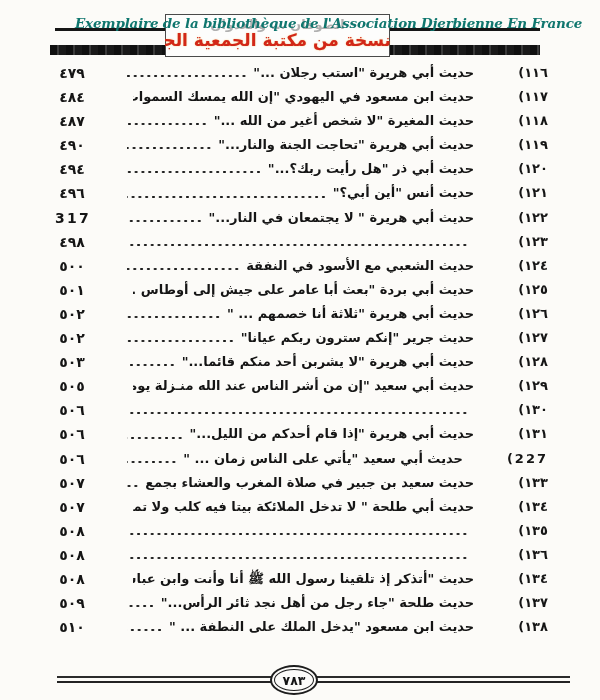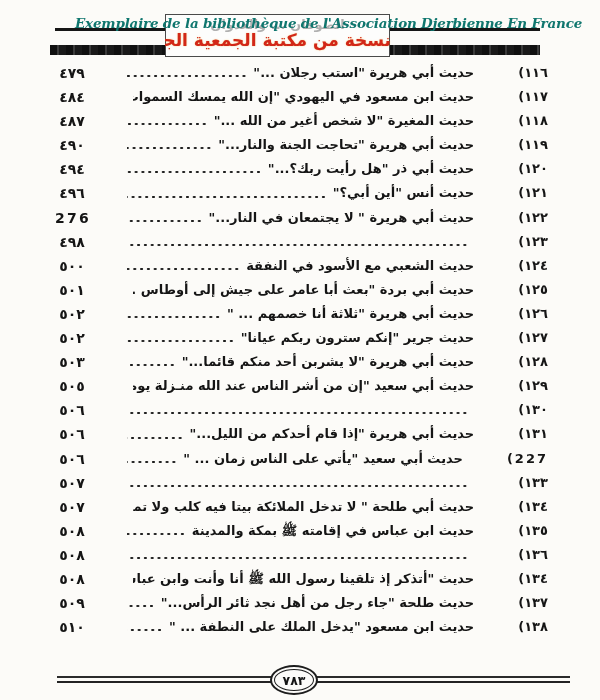--- a/index.html
+++ b/index.html
@@ -144,21 +144,21 @@
       <div class="row">
     <span class="num">١٢١)</span>
     <span class="title">حديث أنس "أين أبي؟"</span>
     <span class="dots"></span>
     <span class="pg">٤٩٦</span>
   </div>
       <div class="row">
     <span class="num">١٢٢)</span>
     <span class="title">حديث أبي هريرة " لا يجتمعان في النار..."</span>
     <span class="dots"></span>
-    <span class="pg">276</span>
+    <span class="pg">317</span>
   </div>
       <div class="row">
     <span class="num">١٢٣)</span>
     <span class="dots"></span>
     <span class="pg">٤٩٨</span>
   </div>
       <div class="row">
     <span class="num">١٢٤)</span>
     <span class="title">حديث الشعبي مع الأسود في النفقة</span>
     <span class="dots"></span>
@@ -206,32 +206,32 @@
     <span class="pg">٥٠٦</span>
   </div>
       <div class="row">
     <span class="num">227)</span>
     <span class="title">حديث أبي سعيد "يأتي على الناس زمان ... "</span>
     <span class="dots"></span>
     <span class="pg">٥٠٦</span>
   </div>
       <div class="row">
     <span class="num">١٣٣)</span>
+    <span class="title">حديث سعيد بن جبير في صلاة المغرب والعشاء بجمع</span>
     <span class="dots"></span>
     <span class="pg">٥٠٧</span>
   </div>
       <div class="row">
     <span class="num">١٣٤)</span>
     <span class="title">حديث أبي طلحة " لا تدخل الملائكة بيتا فيه كلب ولا تماثيل"</span>
     <span class="dots"></span>
     <span class="pg">٥٠٧</span>
   </div>
       <div class="row">
     <span class="num">١٣٥)</span>
-    <span class="title">حديث ابن عباس في إقامته ﷺ بمكة والمدينة</span>
     <span class="dots"></span>
     <span class="pg">٥٠٨</span>
   </div>
       <div class="row">
     <span class="num">١٣٦)</span>
     <span class="dots"></span>
     <span class="pg">٥٠٨</span>
   </div>
       <div class="row">
     <span class="num">١٣٤)</span>

